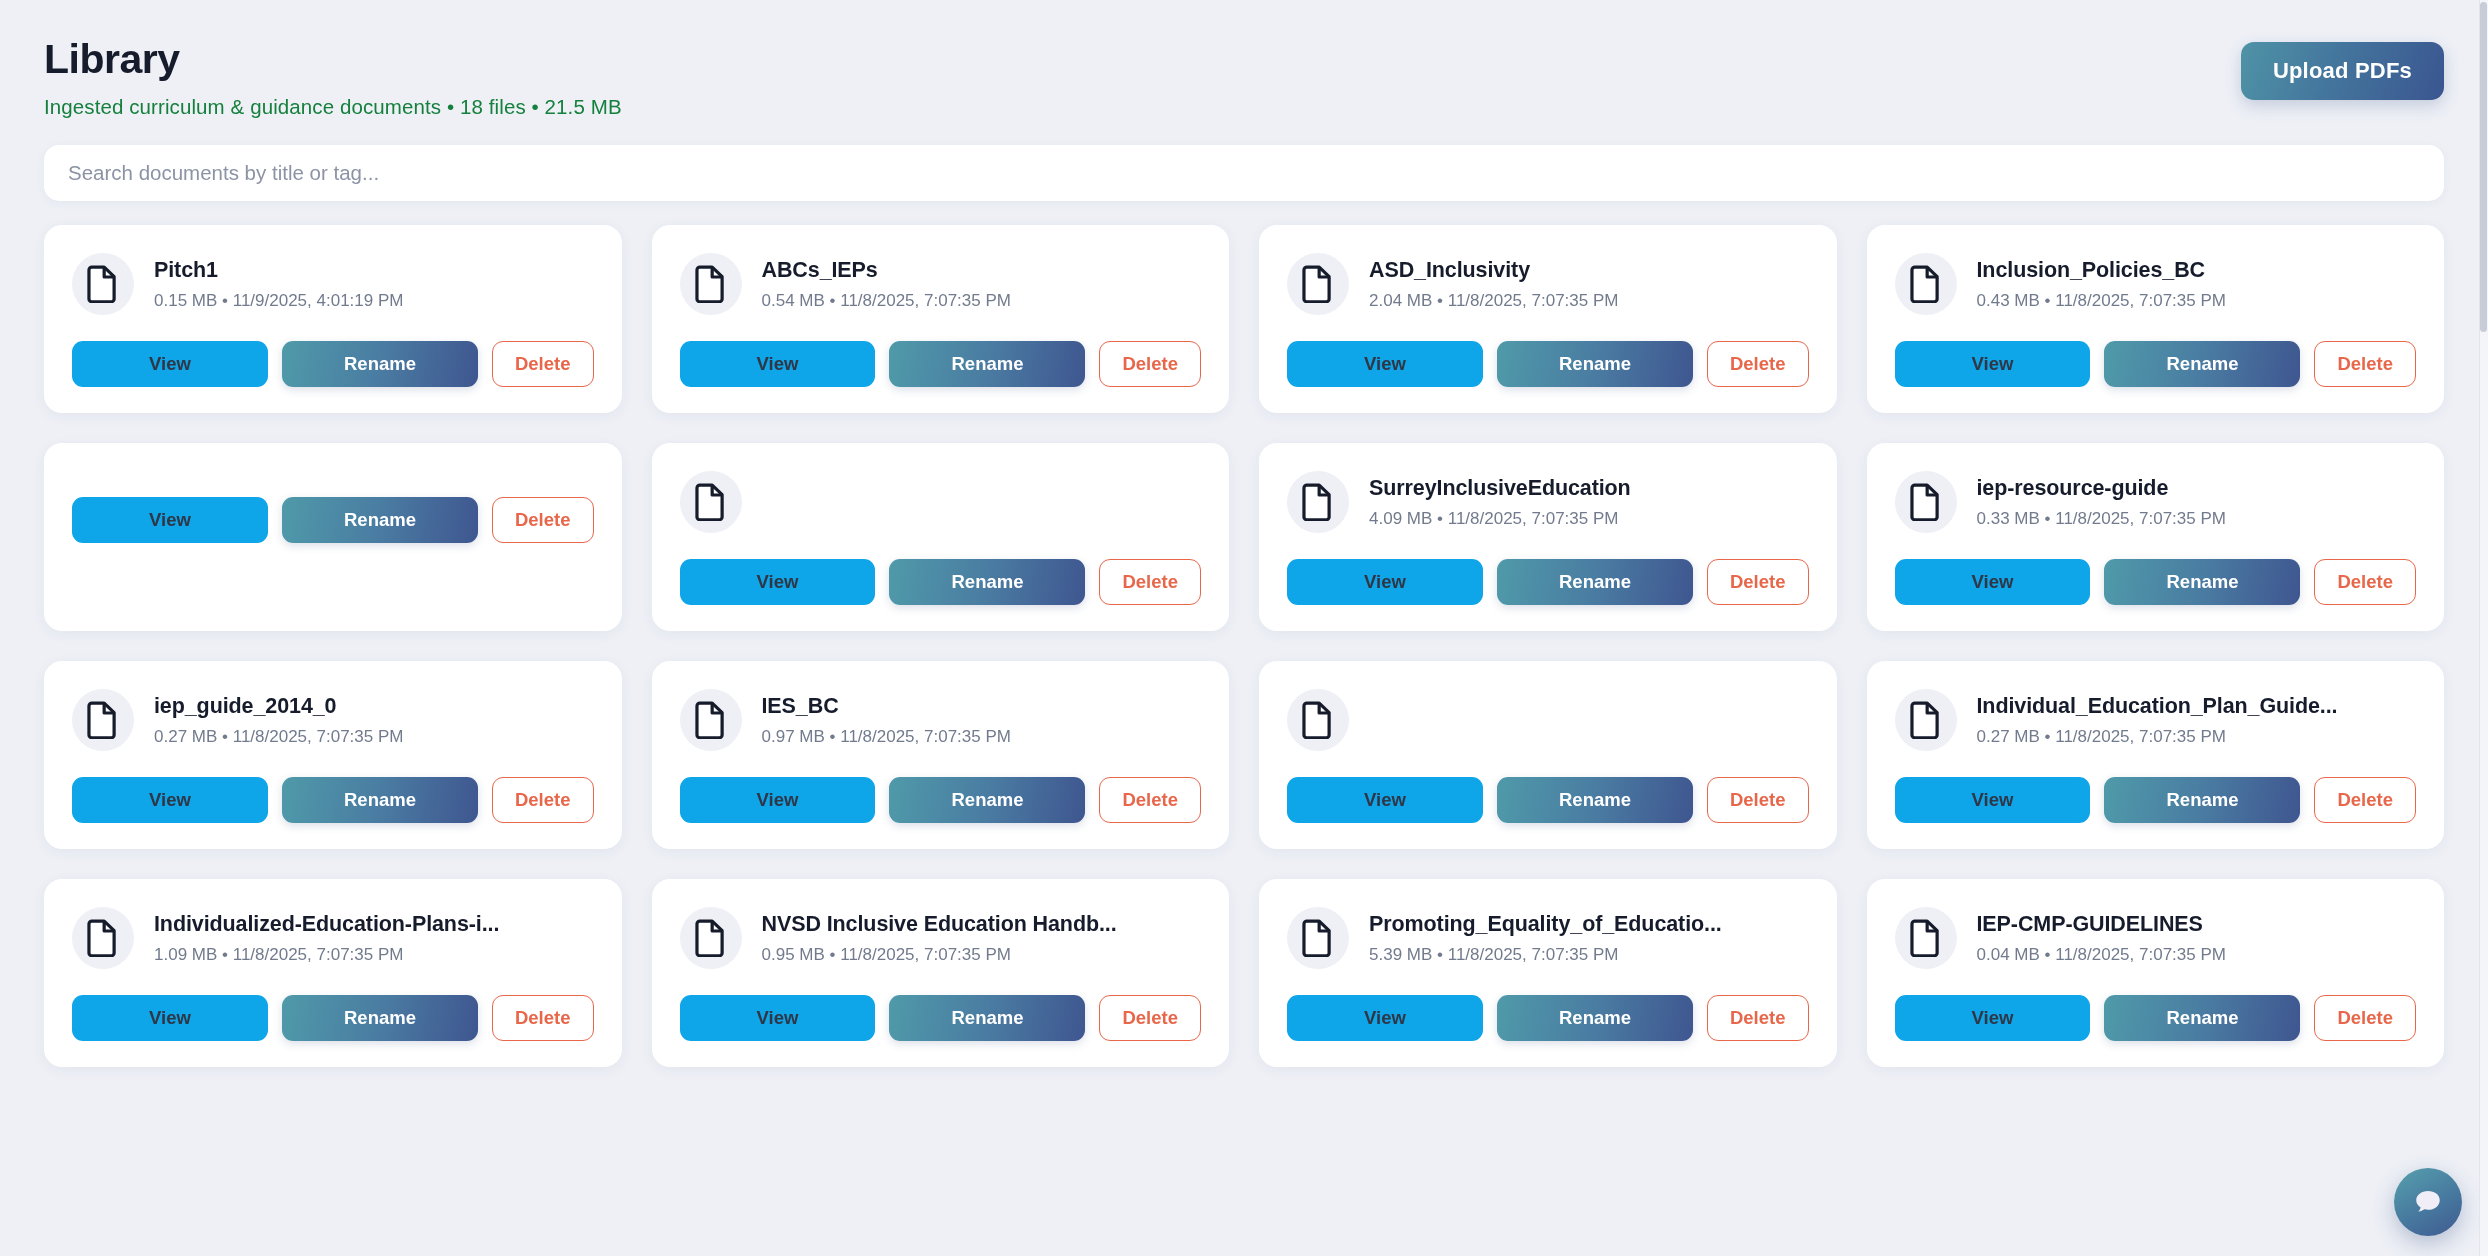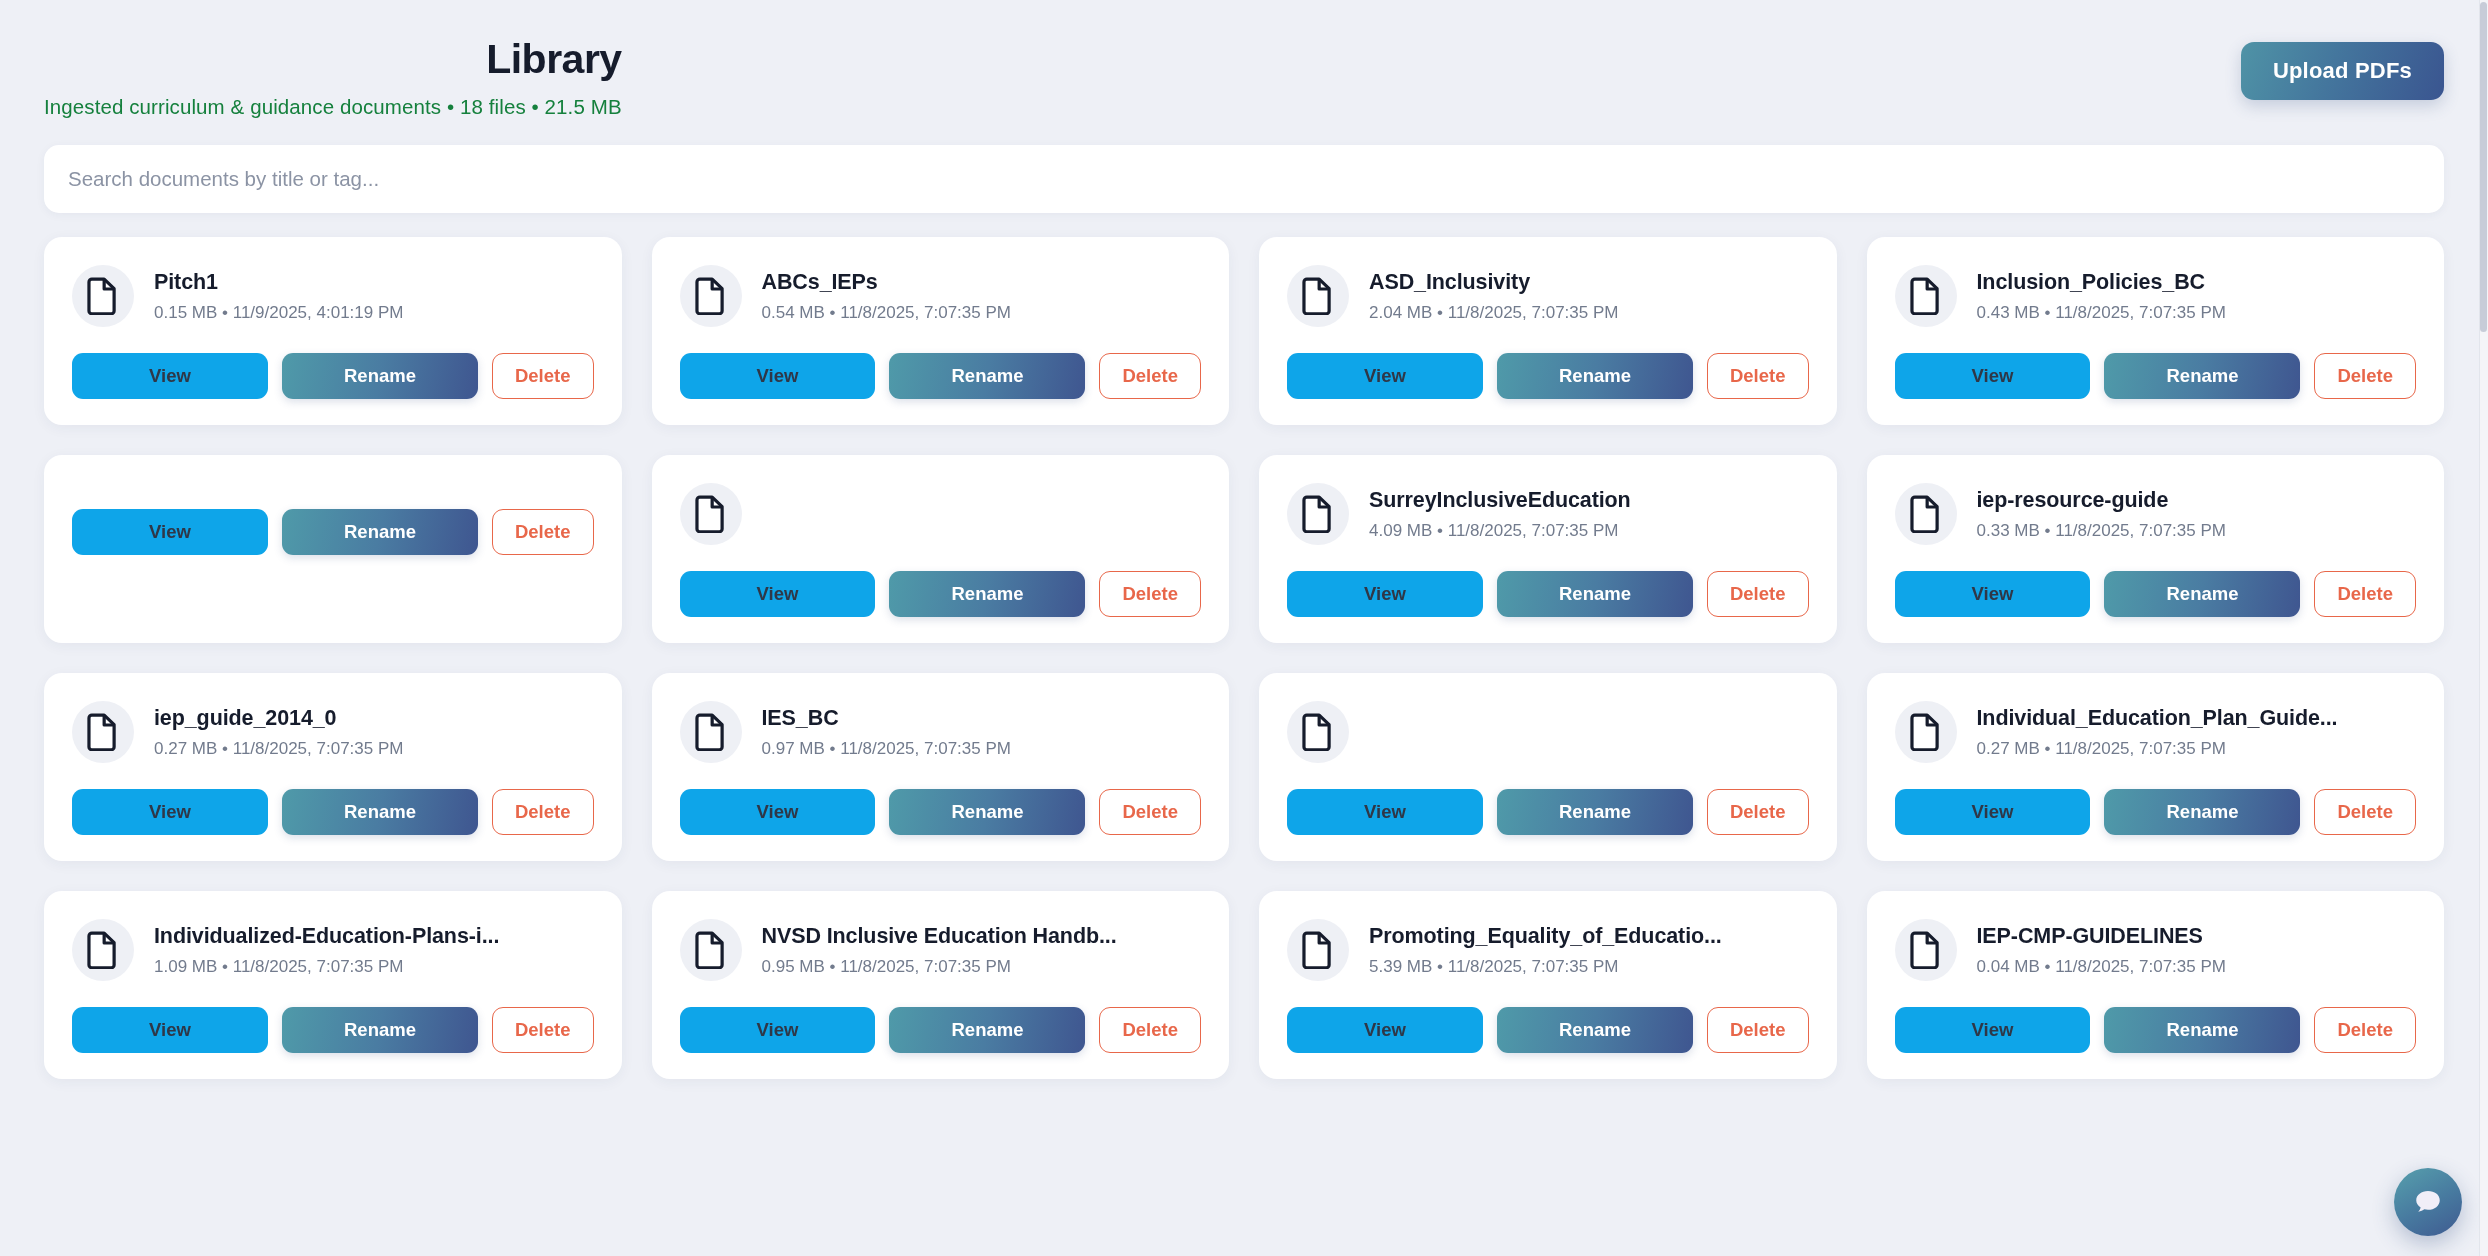--- a/index.html
+++ b/index.html
@@ -34,21 +34,20 @@
   }
 
   .header-left { padding-top: 4px; }
 
   .page-title {
     font-size: 41px;
     font-weight: bold;
     letter-spacing: -0.5px;
     color: #161c2c;
     line-height: 1.05;
-    text-align: right;
   }
 
   .page-subtitle {
     margin-top: 14px;
     font-size: 20.5px;
     color: #15803d;
     font-weight: normal;
     letter-spacing: 0.1px;
   }
 
@@ -66,21 +65,21 @@
     background: linear-gradient(110deg, #4f93a6 0%, #44769d 45%, #3a5590 100%);
     box-shadow: 0 6px 16px rgba(55,80,130,0.22);
     letter-spacing: 0.2px;
   }
 
   
   .search-wrap { padding: 26px 44px 0 44px; }
 
   .search-input {
     width: 100%;
-    height: 68px;
+    height: 56px;
     border: none;
     outline: none;
     border-radius: 15px;
     background: #ffffff;
     padding: 0 24px;
     font-size: 20.5px;
     font-family: "Liberation Sans", sans-serif;
     color: #2b3345;
     box-shadow: 0 2px 10px rgba(40,55,90,0.05);
   }

